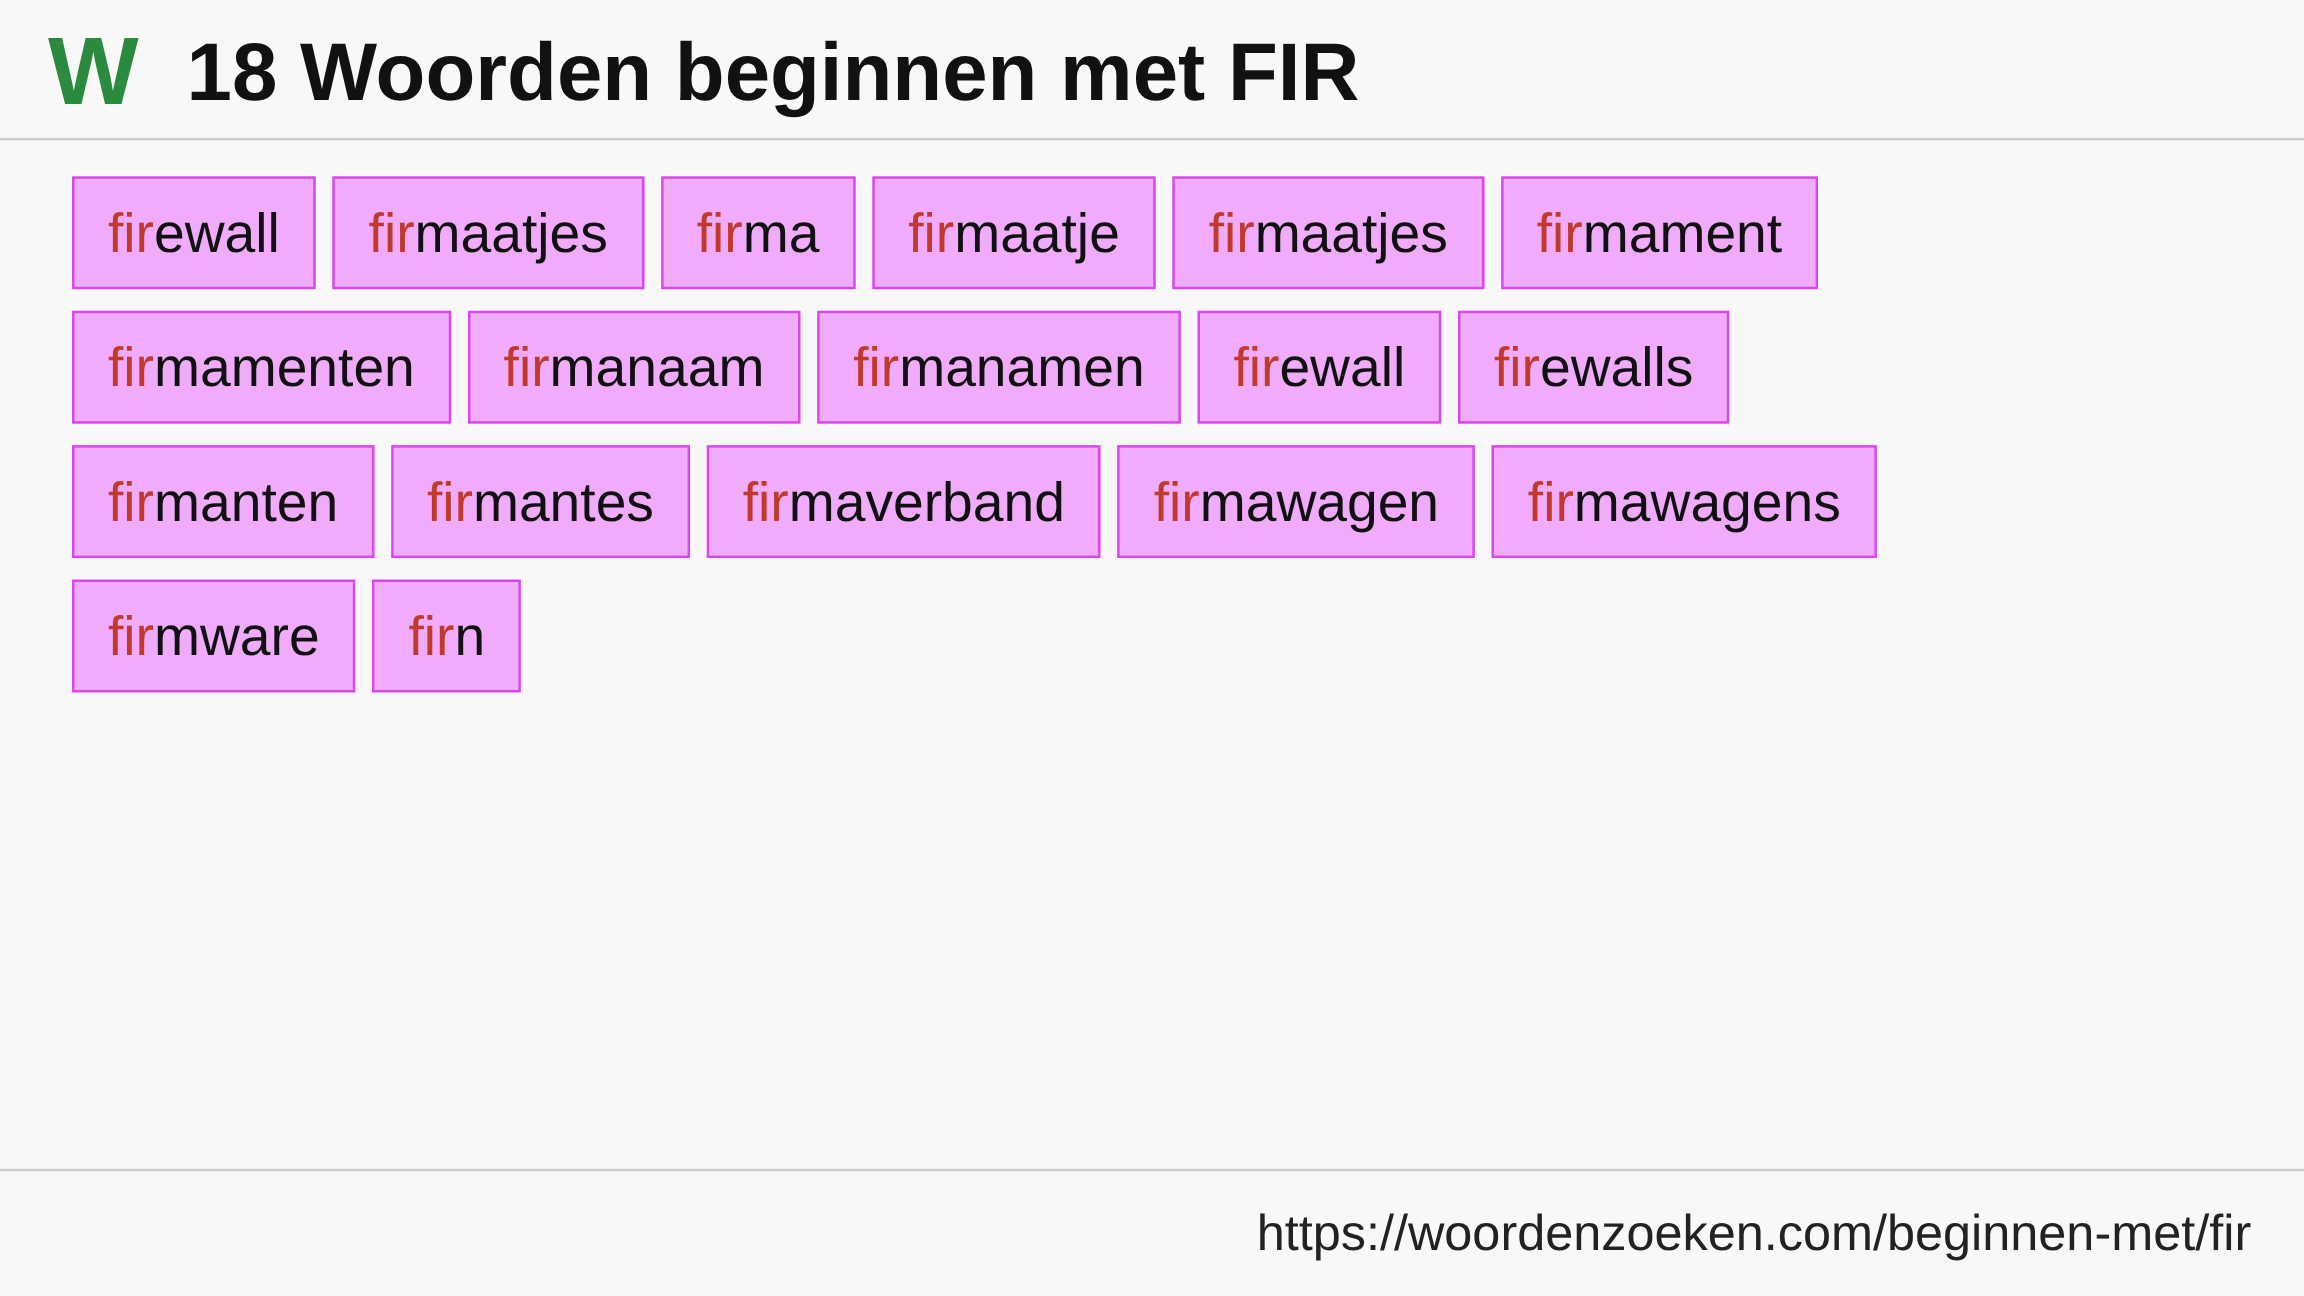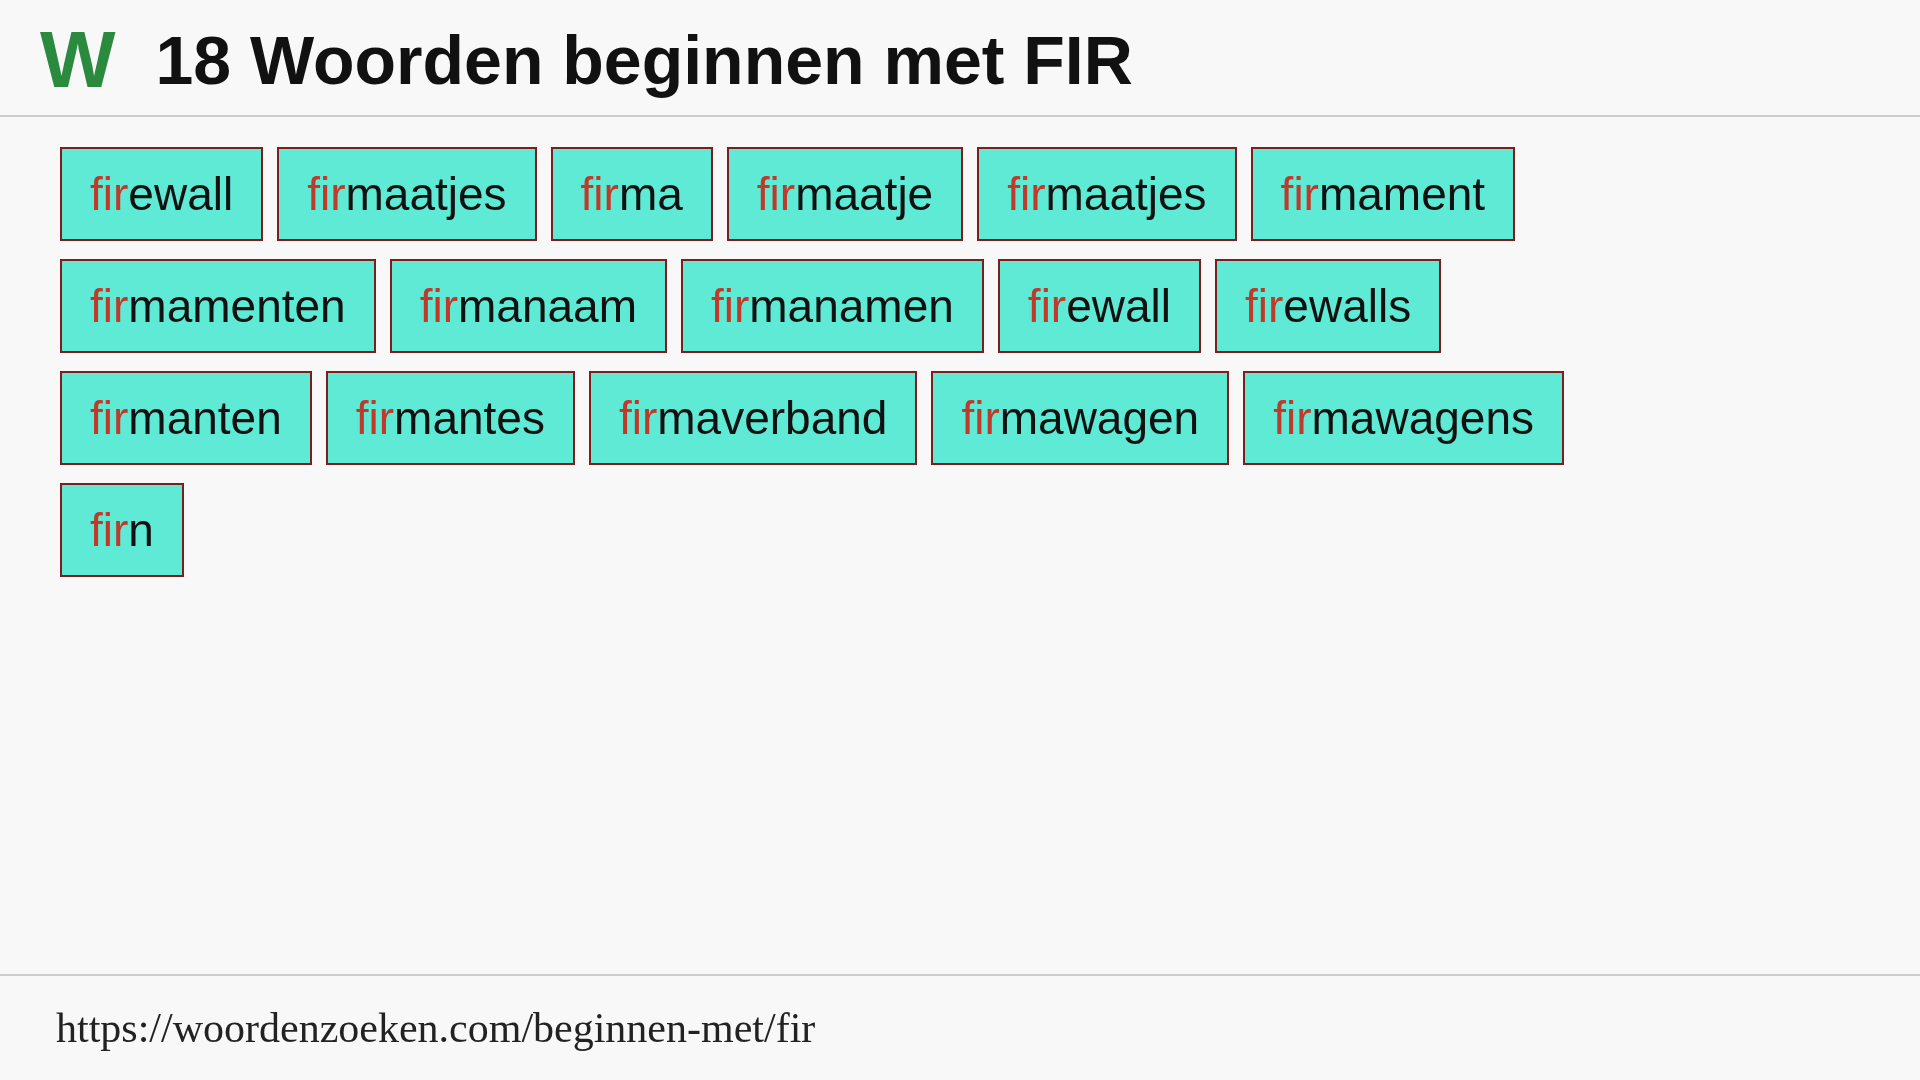--- a/index.html
+++ b/index.html
@@ -43,42 +43,41 @@
     }
 
     .words-row {
       display: flex;
       flex-wrap: nowrap;
       gap: 14px;
       margin-bottom: 8px;
     }
 
     .word-box {
-      border: 2px solid #7f1d1d;
+      border: 2px solid #d946ef;
       padding: 18px 28px;
       font-size: 46px;
       font-weight: 400;
       color: #c0392b;
-      background: #5eead4;
+      background: #f0abfc;
       white-space: nowrap;
     }
 
     .word-box .prefix {
       color: #c0392b;
     }
 
     .word-box .suffix {
       color: #111;
     }
 
     .footer {
       border-top: 2px solid #ccc;
-      padding: 28px 56px;
-      text-align: left;
-      font-family: Liberation Serif, serif;
+      padding: 28px 44px;
+      text-align: right;
     }
 
     .footer-url {
       font-size: 42px;
       color: #222;
     }
   </style>
 </head>
 <body>
 
@@ -104,19 +103,20 @@
       <div class="word-box"><span class="prefix">fir</span><span class="suffix">ewalls</span></div>
     </div>
     <div class="words-row">
       <div class="word-box"><span class="prefix">fir</span><span class="suffix">manten</span></div>
       <div class="word-box"><span class="prefix">fir</span><span class="suffix">mantes</span></div>
       <div class="word-box"><span class="prefix">fir</span><span class="suffix">maverband</span></div>
       <div class="word-box"><span class="prefix">fir</span><span class="suffix">mawagen</span></div>
       <div class="word-box"><span class="prefix">fir</span><span class="suffix">mawagens</span></div>
     </div>
     <div class="words-row">
+      <div class="word-box"><span class="prefix">fir</span><span class="suffix">mware</span></div>
       <div class="word-box"><span class="prefix">fir</span><span class="suffix">n</span></div>
     </div>
   </div>
 
 <div class="footer">
   <span class="footer-url">https://woordenzoeken.com/beginnen-met/fir</span>
 </div>
 
 </body></html>

